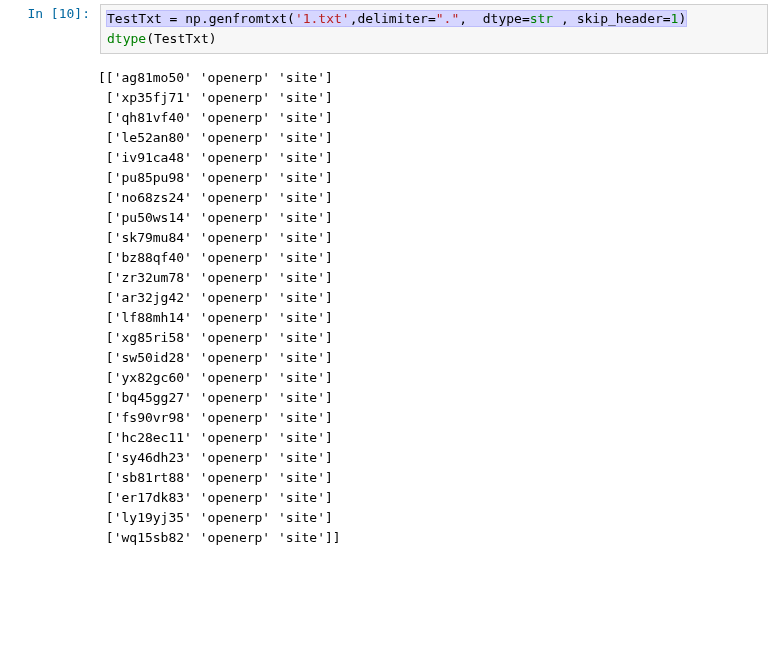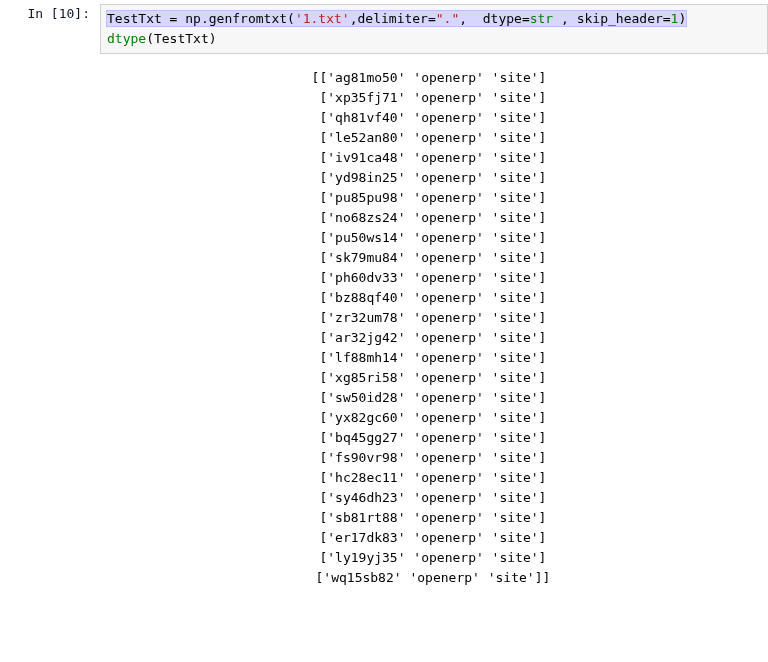--- a/index.html
+++ b/index.html
@@ -45,23 +45,22 @@
     .string { color: #BA2121; }
     .number { color: #008000; }
     .output-area {
       flex: 1;
       padding: 6px 8px;
       line-height: 20px;
     }
     .output-line {
       white-space: pre;
       font-family: Consolas, Menlo, monospace;
-      text-align: center;
     }
-    .prompt-in-label { color: #0f172a; }
+    .prompt-in-label { color: #0369a1; }
     .empty-prompt { width: 90px; flex-shrink:0; }
   </style>
 </head>
 <body>
 
 <div class="cell">
   <div class="prompt prompt-in-label">In [10]:</div>
   <div class="input-area">
     <div class="code-line"><span class="selected"><span>TestTxt</span><span> = </span><span>np</span><span>.</span><span>genfromtxt</span><span>(</span><span class="string">'1.txt'</span><span>,</span><span>delimiter</span><span>=</span><span class="string">"."</span><span>,  </span><span>dtype</span><span>=</span><span class="builtin">str</span><span> </span><span>,</span><span> </span><span>skip_header</span><span>=</span><span class="number">1</span><span>)</span></span></div>
     <div class="code-line"><span class="builtin">dtype</span><span>(</span><span>TestTxt</span><span>)</span></div>
@@ -69,26 +68,24 @@
 </div>
 
 <div class="cell">
   <div class="empty-prompt"></div>
   <div class="output-area" id="output-area">
   <div class="output-line">[['ag81mo50' 'openerp' 'site']</div>
       <div class="output-line"> ['xp35fj71' 'openerp' 'site']</div>
       <div class="output-line"> ['qh81vf40' 'openerp' 'site']</div>
       <div class="output-line"> ['le52an80' 'openerp' 'site']</div>
       <div class="output-line"> ['iv91ca48' 'openerp' 'site']</div>
-      <div class="output-line"> ['yd98in25' 'openerp' 'site']</div>
       <div class="output-line"> ['pu85pu98' 'openerp' 'site']</div>
       <div class="output-line"> ['no68zs24' 'openerp' 'site']</div>
       <div class="output-line"> ['pu50ws14' 'openerp' 'site']</div>
       <div class="output-line"> ['sk79mu84' 'openerp' 'site']</div>
-      <div class="output-line"> ['ph60dv33' 'openerp' 'site']</div>
       <div class="output-line"> ['bz88qf40' 'openerp' 'site']</div>
       <div class="output-line"> ['zr32um78' 'openerp' 'site']</div>
       <div class="output-line"> ['ar32jg42' 'openerp' 'site']</div>
       <div class="output-line"> ['lf88mh14' 'openerp' 'site']</div>
       <div class="output-line"> ['xg85ri58' 'openerp' 'site']</div>
       <div class="output-line"> ['sw50id28' 'openerp' 'site']</div>
       <div class="output-line"> ['yx82gc60' 'openerp' 'site']</div>
       <div class="output-line"> ['bq45gg27' 'openerp' 'site']</div>
       <div class="output-line"> ['fs90vr98' 'openerp' 'site']</div>
       <div class="output-line"> ['hc28ec11' 'openerp' 'site']</div>

